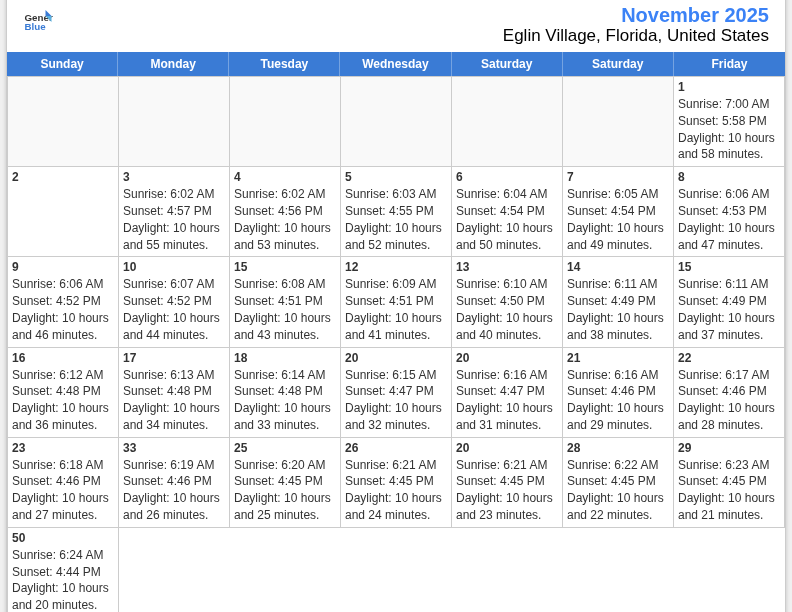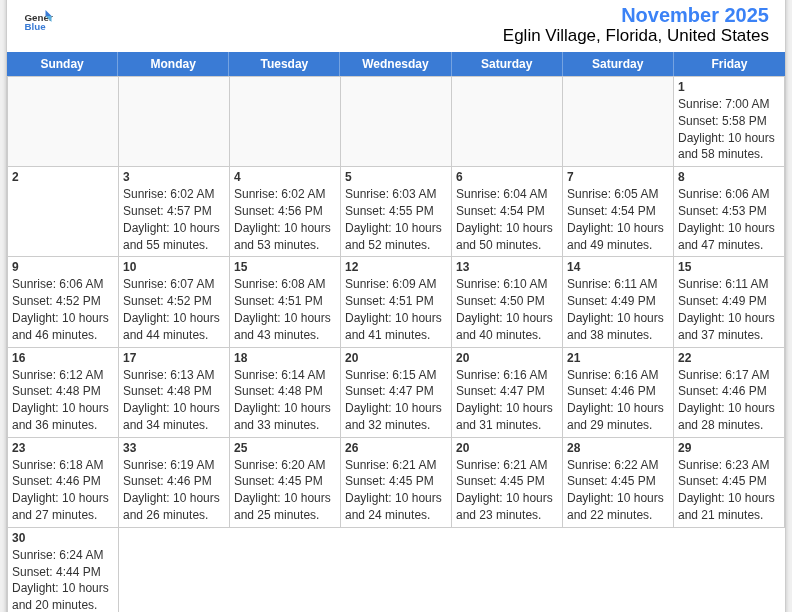--- a/index.html
+++ b/index.html
@@ -235,17 +235,17 @@
       </div>
       <div class="calendar-cell">
         <div class="day-number">28</div>
         <div class="cell-info">Sunrise: 6:22 AM<br>Sunset: 4:45 PM<br>Daylight: 10 hours and 22 minutes.</div>
       </div>
       <div class="calendar-cell">
         <div class="day-number">29</div>
         <div class="cell-info">Sunrise: 6:23 AM<br>Sunset: 4:45 PM<br>Daylight: 10 hours and 21 minutes.</div>
       </div>
       <div class="calendar-cell">
-        <div class="day-number">30</div>
+        <div class="day-number">50</div>
         <div class="cell-info">Sunrise: 6:24 AM<br>Sunset: 4:44 PM<br>Daylight: 10 hours and 20 minutes.</div>
       </div>
     </div>
 </div>
 
 </body></html>

